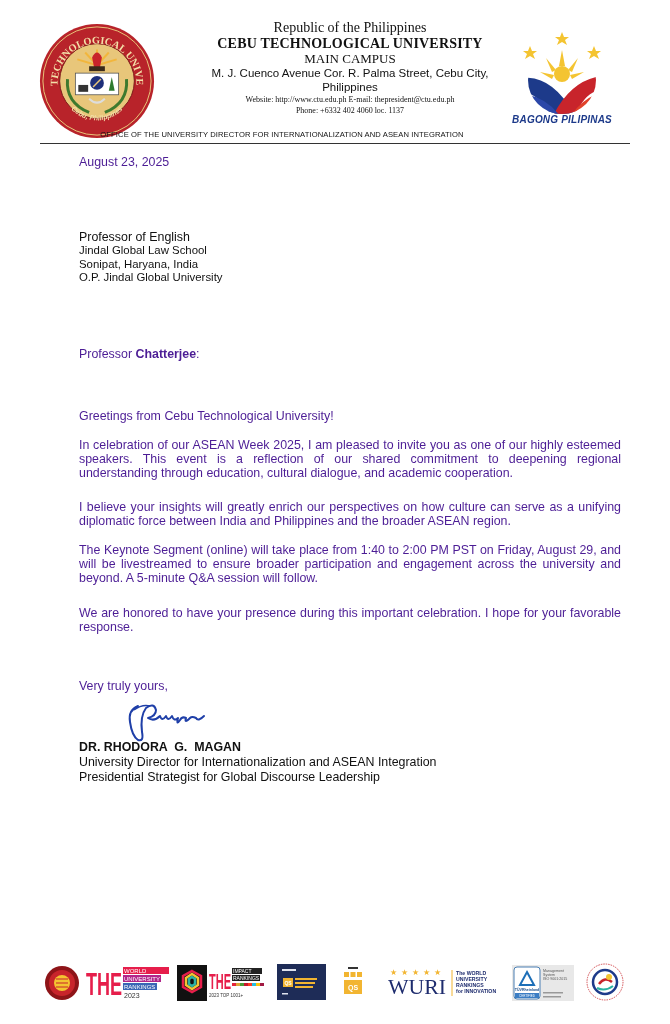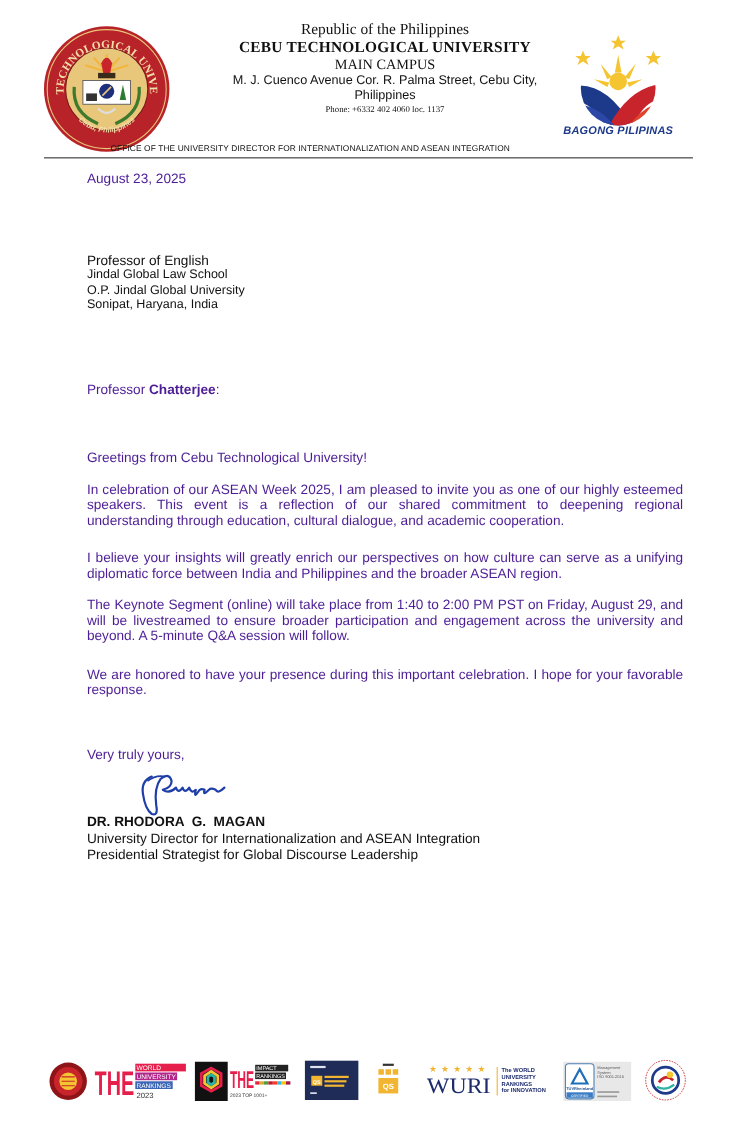--- a/index.html
+++ b/index.html
@@ -91,20 +91,21 @@
   <path d="M72 70 L75 56 L78 70 Z" fill="#2e7a2e"></path>
   <path d="M52 78 Q60 86 68 78" fill="none" stroke="#ddd" stroke-width="2"></path>
 </svg>
 
 <div id="letterhead" class="abs">
   <div class="lh-republic">Republic of the Philippines</div>
   <div class="lh-univ">CEBU TECHNOLOGICAL UNIVERSITY</div>
   <div class="lh-campus">MAIN CAMPUS</div>
   <div class="lh-addr">M. J. Cuenco Avenue Cor. R. Palma Street, Cebu City,</div>
   <div class="lh-addr">Philippines</div>
+  <div class="lh-web">Website: http://www.ctu.edu.ph E-mail: thepresident@ctu.edu.ph</div>
   <div class="lh-phone">Phone: +6332 402 4060 loc. 1137</div>
 </div>
 
 <svg id="bp-logo" class="abs" viewBox="0 0 100 85">
   <defs>
       <clipPath id="bpClip">
         <circle cx="50" cy="50" r="34"></circle>
       </clipPath>
     </defs>
   <g fill="#f4c431">
@@ -131,22 +132,22 @@
 <div id="bp-text" class="abs">BAGONG PILIPINAS</div>
 
 <div id="office" class="abs">OFFICE OF THE UNIVERSITY DIRECTOR FOR INTERNATIONALIZATION AND ASEAN INTEGRATION</div>
 <div id="rule" class="abs"></div>
 
 <div id="date" class="abs txt">August 23, 2025</div>
 
 <div id="recipient" class="abs">
   <div class="r-title">Professor of English</div>
   <div class="r-line">Jindal Global Law School</div>
+  <div class="r-line">Sonipat, Haryana, India</div>
   <div class="r-line">O.P. Jindal Global University</div>
-  <div class="r-line">Sonipat, Haryana, India</div>
 </div>
 
 <div id="salutation" class="abs txt"><span>Professor </span><b>Chatterjee</b><span>:</span></div>
 
 <div id="greeting" class="abs txt">Greetings from Cebu Technological University!</div>
 
 <div id="p1" class="abs txt para">In celebration of our ASEAN Week 2025, I am pleased to invite you as one of our highly esteemed speakers. This event is a reflection of our shared commitment to deepening regional understanding through education, cultural dialogue, and academic cooperation.</div>
 <div id="p2" class="abs txt para">I believe your insights will greatly enrich our  perspectives on how culture can serve as a unifying diplomatic force between India and Philippines and the broader ASEAN  region.</div>
 <div id="p3" class="abs txt para">The Keynote Segment (online) will take place from 1:40 to 2:00 PM PST on Friday, August 29, and will be livestreamed to ensure broader participation and engagement across the university and beyond. A 5-minute Q&amp;A session will follow.</div>
 <div id="p4" class="abs txt para">We are honored to have your  presence during this important celebration. I hope for your favorable response.</div>

